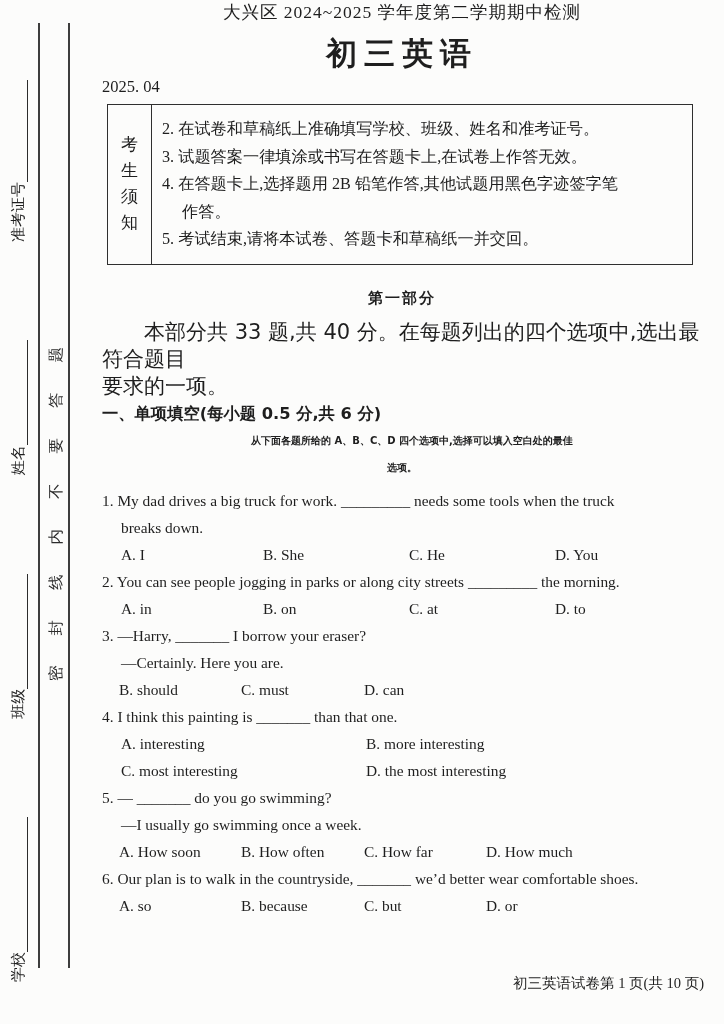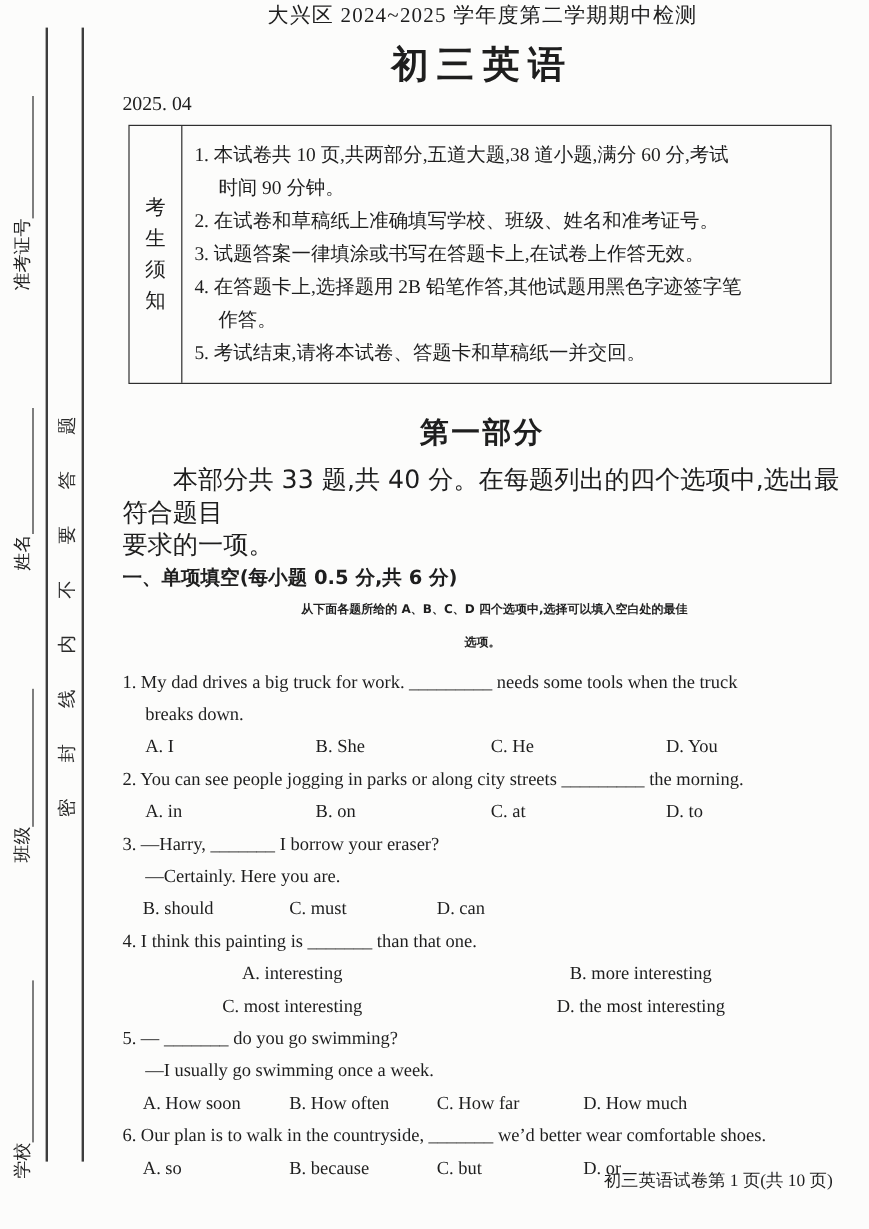--- a/index.html
+++ b/index.html
@@ -46,33 +46,33 @@
   }
   .notice-side{
     width:44px;box-sizing:border-box;border-right:1.4px solid #2f2f2f;
     display:flex;align-items:center;justify-content:center;
     font-size:17px;line-height:26px;white-space:pre-line;text-align:center;
   }
   .notice-items{flex:1;padding:11px 6px 10px 10px;font-size:16.2px;line-height:27.5px;}
   .notice-item{padding-left:20px;text-indent:-20px;white-space:pre-line;}
 
   .sans{font-family:"DejaVu Sans","Liberation Sans",sans-serif;}
-  .part-heading{margin-top:24px;text-align:center;font-size:24px;font-weight:bold;letter-spacing:2px;}
+  .part-heading{margin-top:24px;text-align:center;font-size:15px;font-weight:bold;letter-spacing:2px;}
   .intro{margin-top:11px;font-size:21px;font-weight:400;line-height:27px;text-indent:2em;white-space:pre-line;}
   .sec-title{font-size:16.3px;font-weight:600;line-height:27px;}
   .intro2{font-size:10px;font-weight:600;line-height:27px;text-indent:2em;white-space:pre-line;text-align:center;}
 
   .questions{margin-top:6px;font-size:15.4px;line-height:27px;}
   .stem{padding-left:19px;text-indent:-19px;white-space:pre-line;}
   .opts{display:grid;}
   .opts-4w{padding-left:19px;grid-template-columns:142px 146px 146px auto;}
   .opts-4n{padding-left:17px;grid-template-columns:122px 123px 122px auto;}
-  .opts-2{padding-left:19px;grid-template-columns:245px auto;text-align:center;}
+  .opts-2{padding-left:19px;grid-template-columns:245px auto;}
 
-  .footer{position:absolute;left:102px;top:974px;width:592px;text-align:right;font-size:14.5px;}
+  .footer{position:absolute;left:112px;top:974px;width:592px;text-align:right;font-size:14.5px;}
 </style>
 </head>
 <body>
 
 <div class="page">
 
   <div class="seal-fields">
     <span class="fld"><span>学校</span><span class="blank"></span></span>
     <span class="fld"><span>班级</span><span class="blank"></span></span>
     <span class="fld"><span>姓名</span><span class="blank"></span></span>
@@ -86,22 +86,20 @@
     <div class="header">大兴区 2024~2025 学年度第二学期期中检测</div>
     <h1 class="title">初三英语</h1>
     <div class="date">2025. 04</div>
 
     <div class="notice">
       <div class="notice-side">考
 生
 须
 知</div>
       <div class="notice-items">
-        <div class="notice-item">1. 本试卷共 10 页,共两部分,五道大题,38 道小题,满分 60 分,考试
-时间 90 分钟。</div>
         <div class="notice-item">2. 在试卷和草稿纸上准确填写学校、班级、姓名和准考证号。</div>
         <div class="notice-item">3. 试题答案一律填涂或书写在答题卡上,在试卷上作答无效。</div>
         <div class="notice-item">4. 在答题卡上,选择题用 2B 铅笔作答,其他试题用黑色字迹签字笔
 作答。</div>
         <div class="notice-item">5. 考试结束,请将本试卷、答题卡和草稿纸一并交回。</div>
       </div>
     </div>
 
     <div class="part-heading sans">第一部分</div>
     <div class="intro sans">本部分共 33 题,共 40 分。在每题列出的四个选项中,选出最符合题目

